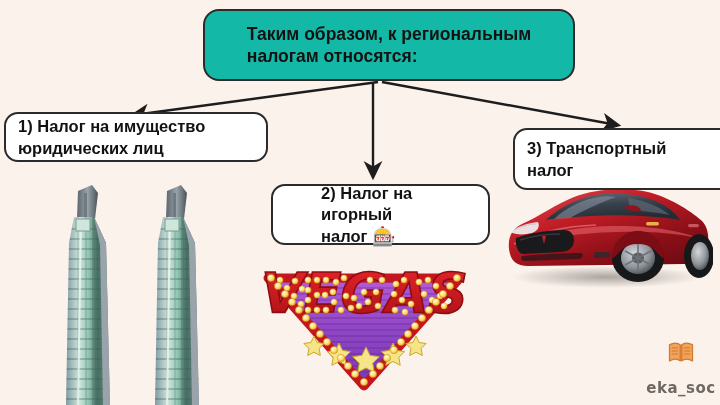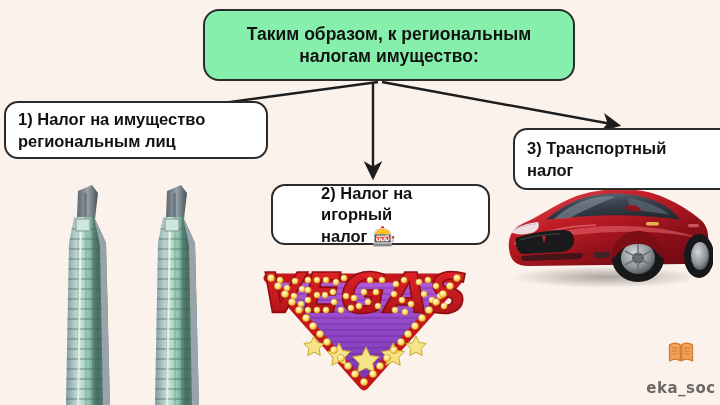--- a/index.html
+++ b/index.html
@@ -31,42 +31,42 @@
     font-weight: bold;
     color: #121212;
     line-height: 1.28;
     z-index: 40;
   }
   .box-title {
     left: 203px;
     top: 9px;
     width: 372px;
     height: 72px;
-    background: #86efac;
+    background: #14b8a6;
     border-radius: 16px;
     font-size: 17.5px;
     display: flex;
     align-items: center;
     justify-content: center;
-    text-align: center;
+    text-align: left;
     padding: 4px 12px;
   }
   .box-leaf {
     background: #ffffff;
     font-size: 16.5px;
     padding: 9px 12px 8px 12px;
     display: flex;
     flex-direction: column;
     justify-content: center;
   }
   .box-1 {
     left: 4px;
-    top: 101px;
+    top: 112px;
     width: 264px;
-    height: 58px;
+    height: 50px;
   }
   .box-2 {
     left: 271px;
     top: 184px;
     width: 219px;
     height: 61px;
     padding-left: 48px;
   }
   .box-3 {
     left: 513px;
@@ -481,27 +481,27 @@
     </g>
 
     <path d="M114,82 C114,66 126,55 140,55 C154,55 166,66 166,82
              C160,82 158,68 140,68 C122,68 120,82 114,82 Z" fill="#7c0d15"></path>
   </svg>
 
   <div class="box box-title">
     <div>
       <span>Таким образом, к региональным</span>
       <br>
-      <span>налогам имущество:</span>
+      <span>налогам относятся:</span>
     </div>
   </div>
 
   <div class="box box-leaf box-1">
     <div>1) Налог на имущество</div>
-    <div>региональным лиц</div>
+    <div>юридических лиц</div>
   </div>
 
   <div class="box box-leaf box-2">
     <div>2) Налог на игорный</div>
     <div class="line2">
       <span>налог</span>
       <span class="slot-emoji">🎰</span>
     </div>
   </div>
 

